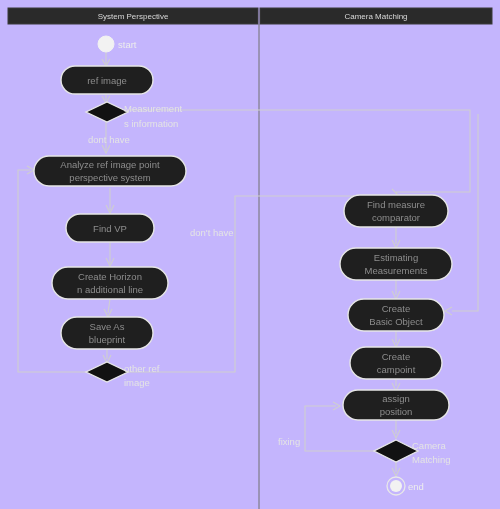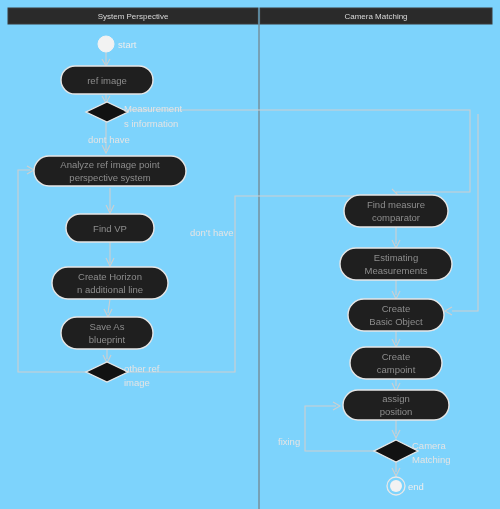--- a/index.html
+++ b/index.html
@@ -10,21 +10,21 @@
   body {
     width: 500px;
     height: 509px;
     overflow: hidden;
     font-family: "Liberation Sans", sans-serif;
   }
   #canvas {
     position: relative;
     width: 500px;
     height: 509px;
-    background: #7dd3fc;
+    background: #c4b5fd;
   }
   #diagram-svg {
     position: absolute;
     top: 0;
     left: 0;
     width: 500px;
     height: 509px;
   }
   .lane-header-rect {
     fill: #2a2a2a;

